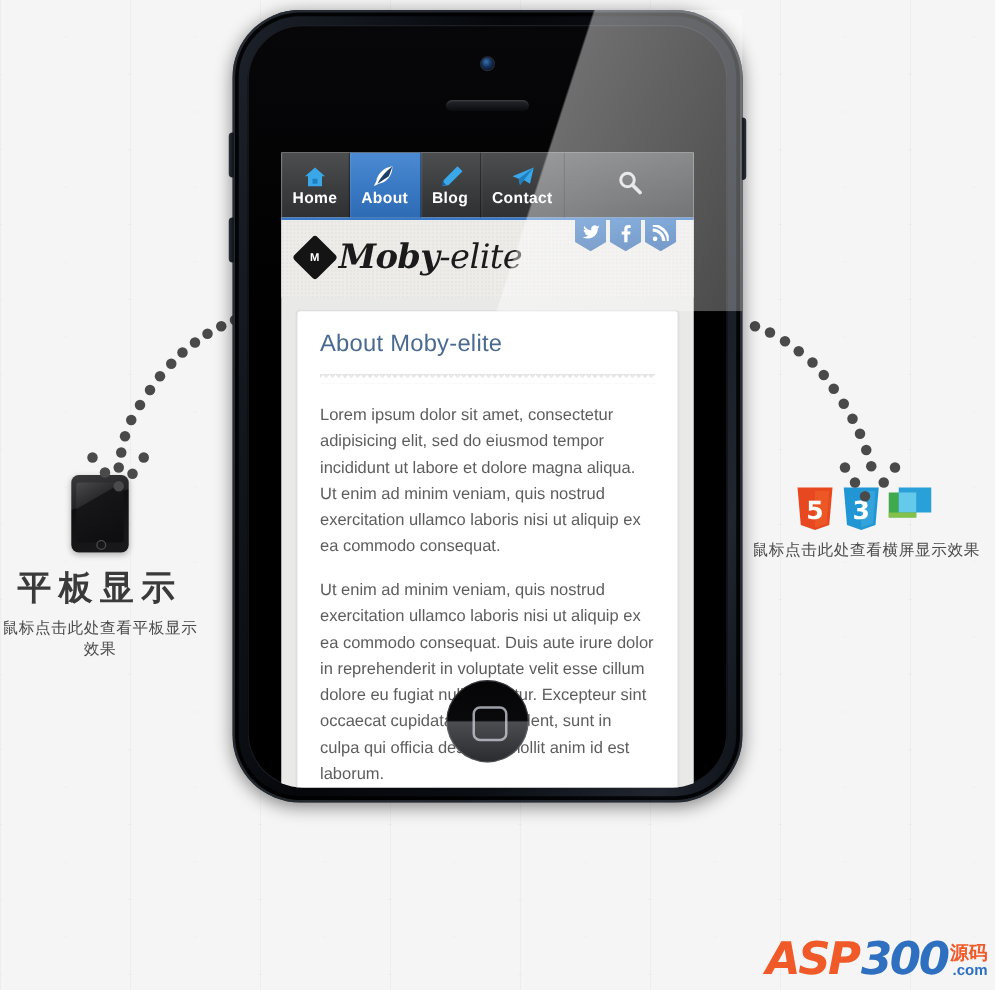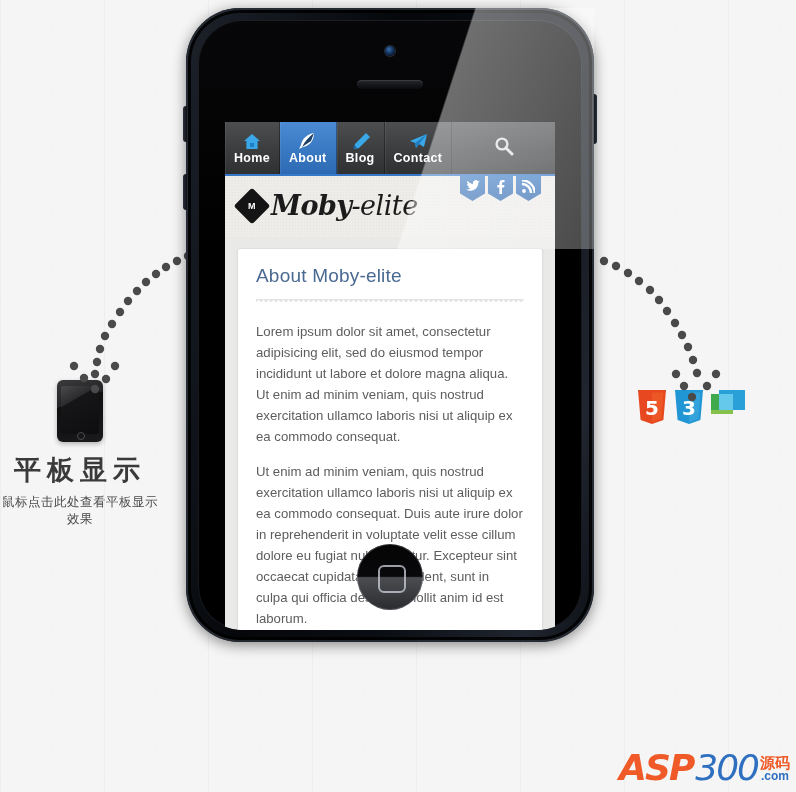--- a/index.html
+++ b/index.html
@@ -157,23 +157,23 @@
   .arrow{position:absolute;z-index:4;}
   .arrow-left{left:60px;top:248px;}
   .arrow-right{left:588px;top:250px;}
   .arrow svg circle{fill:#4a4a4a;}
 
   
   .watermark{position:absolute;right:6px;bottom:6px;z-index:60;
     display:flex;align-items:center;gap:2px;}
   .wm-asp{font-family:"DejaVu Sans","Liberation Sans",sans-serif;font-size:36px;font-weight:bold;
     font-style:italic;color:#f05a28;letter-spacing:-2px;line-height:1;}
-  .wm-300{font-family:"DejaVu Sans","Liberation Sans",sans-serif;font-size:36px;font-weight:normal;
+  .wm-300{font-family:"DejaVu Sans","Liberation Sans",sans-serif;font-size:36px;font-weight:bold;
     font-style:italic;color:#2f6fc0;letter-spacing:-2px;line-height:1;}
-  .wm-right{display:flex;flex-direction:column;align-items:center;line-height:1;}
+  .wm-right{display:flex;flex-direction:column;align-items:flex-end;line-height:1;}
   .wm-cn{font-size:15px;font-weight:bold;color:#f05a28;}
   .wm-com{font-size:12px;font-weight:bold;color:#2f6fc0;}
 </style>
 </head>
 <body>
 
 <div id="stage"></div>
 
 <div class="arrow arrow-left">
   <svg width="140" height="160" viewBox="0 0 140 160">
@@ -242,20 +242,21 @@
       <path d="M17 4.5V34l9.3-3.1L28.4 4.5z" fill="#45aee0" opacity=".55"></path>
       <text x="17" y="27" font-family="DejaVu Sans, sans-serif" font-size="20" font-weight="bold" fill="#fff" text-anchor="middle">3</text>
     </svg>
     <svg width="42" height="38" viewBox="0 0 42 38">
       <path d="M2 6h22v20H2z" fill="#3fa94b"></path>
       <path d="M10 2h26v20H10z" fill="#2aa0d8"></path>
       <path d="M10 6h14v16H10z" fill="#6fd0ef" opacity=".85"></path>
       <path d="M2 22h22v4H2z" fill="#8bc34a" opacity=".9"></path>
     </svg>
   </div>
+  <div class="sub">鼠标点击此处查看横屏显示效果</div>
 </div>
 
 <div class="phone">
   <div class="sidebtn sb1"></div>
   <div class="sidebtn sb2"></div>
   <div class="sb-top"></div>
 
   <div class="phone-inner">
     <div class="camera"></div>
     <div class="speaker"></div>

